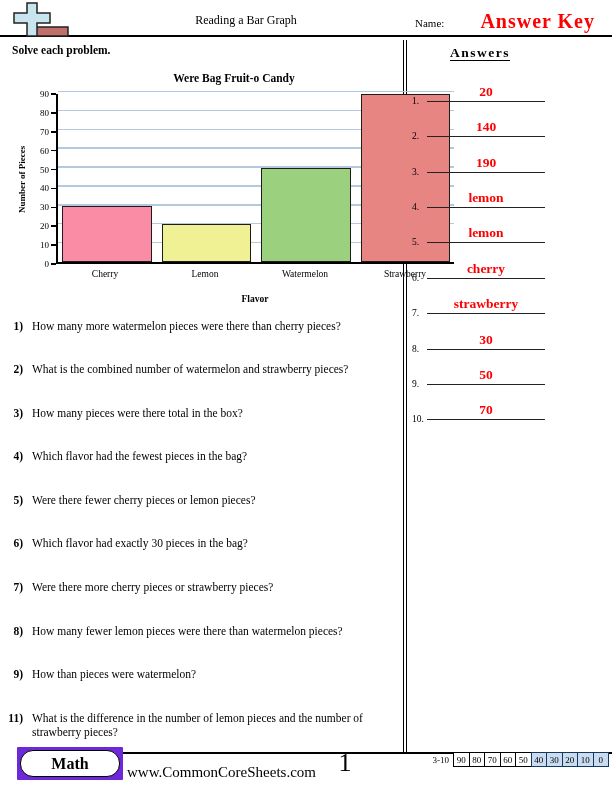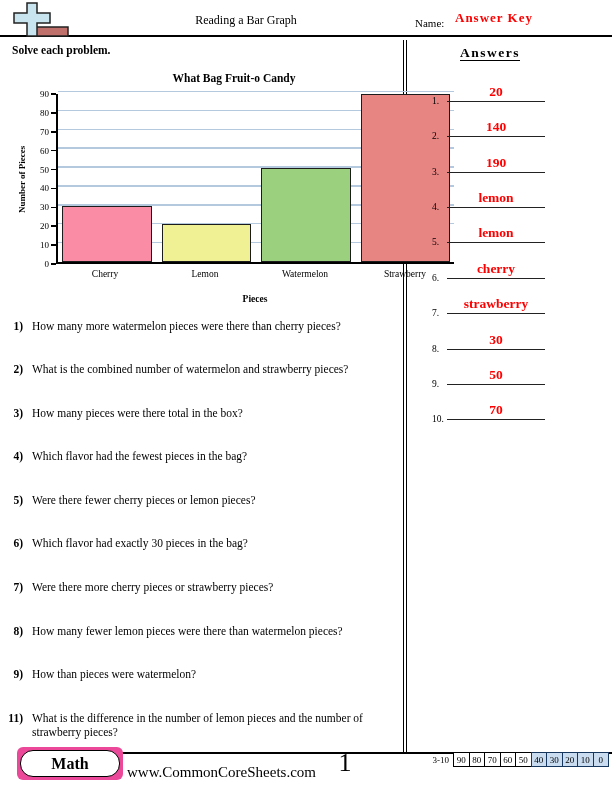--- a/index.html
+++ b/index.html
@@ -7,22 +7,22 @@
   .page {
     position:relative; width:612px; height:792px; margin:0 auto;
     background:#fff; font-family:"Liberation Serif", serif; color:#000;
     overflow:hidden;
   }
   
   .header { position:absolute; top:0; left:0; right:0; height:37px; border-bottom:2.5px solid #000; }
   .logo { position:absolute; left:12px; top:2px; width:58px; height:35px; }
   .header-title { position:absolute; left:0; right:120px; top:13px; text-align:center; font-size:12px; }
   .name-label { position:absolute; left:415px; top:17px; font-size:11px; }
-  .answer-key { position:absolute; left:455px; width:140px; top:10px; text-align:left;
-                color:#fe0000; font-weight:bold; font-size:13px; letter-spacing:1px; }
+  .answer-key { position:absolute; left:455px; width:140px; top:10px; text-align:right;
+                color:#fe0000; font-weight:bold; font-size:20px; letter-spacing:1px; }
   
   .content { position:absolute; top:39.5px; left:0; width:553px; height:713px; display:flex; }
   .main-col { flex:1; min-width:0; }
   .instructions { margin:4px 0 0 12px; font-weight:bold; font-size:11.5px; }
   
   .chart-block { margin:16px 8px 0 14px; width:440px; }
   .chart-title { text-align:center; font-weight:bold; font-size:11.5px; margin-bottom:10px; }
   .chart-row { display:flex; align-items:stretch; }
   .y-axis-title { width:16px; display:flex; align-items:center; justify-content:center;
                   font-weight:bold; font-size:9px;
@@ -39,32 +39,32 @@
   .bar { flex:1; border:1.2px solid #1c1c1c; }
   .x-labels { display:flex; padding:0 4px; gap:10px; margin-top:5px; }
   .x-label { flex:1; text-align:center; font-size:9.5px; }
   .x-axis-title { text-align:center; font-weight:bold; font-size:9.5px; margin-top:15px; }
   
   .questions { margin:15px 0 0 0; }
   .question { display:flex; margin-bottom:29px; font-size:11.5px; line-height:1.27; }
   .q-num { width:32px; text-align:right; padding-right:9px; font-weight:bold; flex:none; }
   .q-text { flex:1; padding-right:16px; }
   
-  .answers-col { width:150px; flex:none; border-left:4px double #000; padding-top:5px;padding-left:20px; }
+  .answers-col { width:150px; flex:none; border-left:4px double #000; padding-top:5px; }
   .answers-title { text-align:center; font-weight:bold; font-size:13.5px; letter-spacing:1.5px;
                    text-decoration:underline; text-underline-offset:3px; }
   .answers-list { margin-top:13px; }
   .answer-item { position:relative; height:35.4px; }
   .answer-num { position:absolute; left:5px; bottom:3px; font-size:9.5px; }
   .answer-line { position:absolute; left:20px; right:8px; bottom:7px; border-bottom:1.4px solid #222;
                  text-align:center; color:#fe0000; font-weight:bold; font-size:13.5px; padding-bottom:1px; }
   
   .footer-rule { position:absolute; left:18px; right:0; top:752px; height:1.5px; background:#000; }
   .math-pill { position:absolute; left:17px; top:747px; width:106px; height:33px;
-               background:#ec4899; border-radius:6px; padding:3px; }
+               background:#6d28d9; border-radius:1px; padding:3px; }
   .math-pill-inner { width:100%; height:100%; background:#fff; border:1px solid #000;
                      border-radius:13px; display:flex; align-items:center; justify-content:center;
                      font-weight:bold; font-size:16px; }
   .website { position:absolute; left:127px; top:764px; font-size:15px; }
   .page-num { position:absolute; left:330px; top:748px; width:30px; text-align:center; font-size:26px; }
   .score-grid { position:absolute; right:3px; top:752px; display:flex; align-items:stretch; height:15px; }
   .score-label { font-size:9px; display:flex; align-items:center; padding-right:5px; }
   .score-cell { width:16.5px; margin-left:-1px; border:1px solid #000; display:flex;
                 align-items:center; justify-content:center; font-size:9px; background:#fff; }
   .score-cell.hl { background:#c9dcf0; border-color:#17365d; }
@@ -82,21 +82,21 @@
     <div class="header-title">Reading a Bar Graph</div>
     <div class="name-label">Name:</div>
     <div class="answer-key">Answer Key</div>
   </div>
 
   <div class="content">
     <div class="main-col">
       <div class="instructions">Solve each problem.</div>
 
       <div class="chart-block">
-        <div class="chart-title">What Bag Fruit-o Candy</div>
+        <div class="chart-title">Were Bag Fruit-o Candy</div>
         <div class="chart-row">
           <div class="y-axis-title">Number of Pieces</div>
           <div class="yticks">
               <div class="ytick" style="bottom: -5.5px;">
                 <span class="ytick-label">0</span>
                 <span class="ytick-mark"></span>
               </div>
               <div class="ytick" style="bottom: 13.3889px;">
                 <span class="ytick-label">10</span>
                 <span class="ytick-mark"></span>
@@ -151,21 +151,21 @@
                   <div class="bar" style="height: 55.5556%; background: rgb(155, 208, 126);"></div>
                   <div class="bar" style="height: 100%; background: rgb(231, 133, 131);"></div>
                 </div>
             </div>
             <div class="x-labels">
                 <div class="x-label">Cherry</div>
                 <div class="x-label">Lemon</div>
                 <div class="x-label">Watermelon</div>
                 <div class="x-label">Strawberry</div>
               </div>
-            <div class="x-axis-title">Pieces</div>
+            <div class="x-axis-title">Flavor</div>
           </div>
         </div>
       </div>
 
       <div class="questions">
     <div class="question">
       <div class="q-num">1)</div>
       <div class="q-text">How many more watermelon pieces were there than cherry pieces?</div>
     </div>
 

